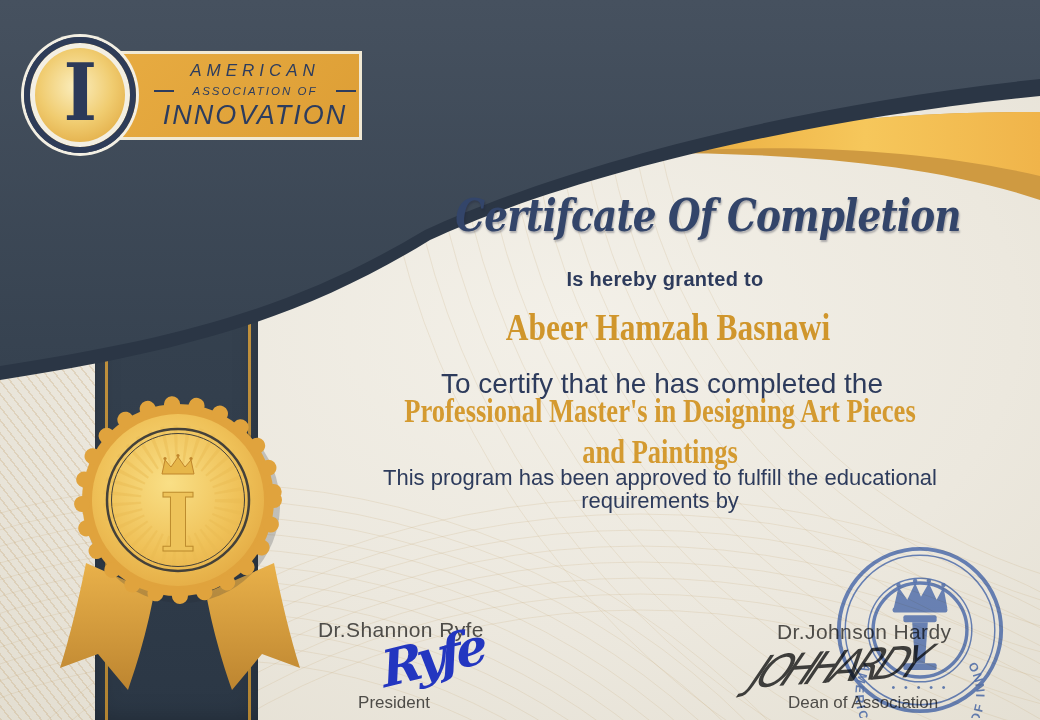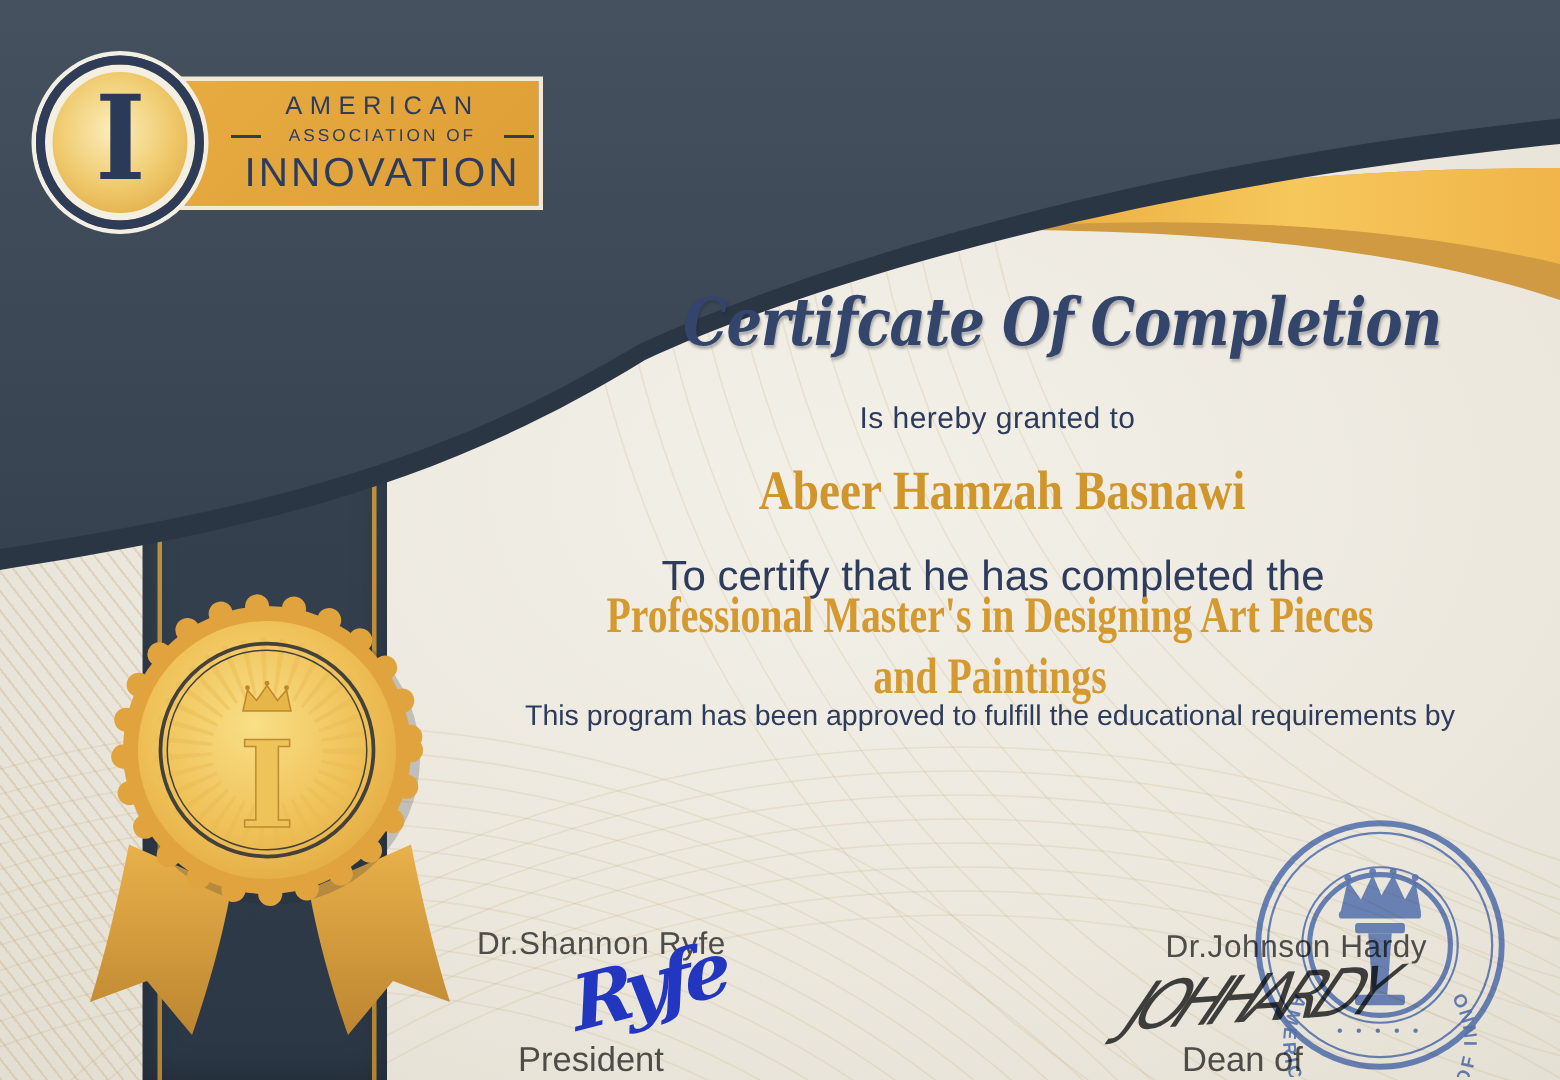--- a/index.html
+++ b/index.html
@@ -25,21 +25,21 @@
   .pinstripe{top:0;width:3px;height:720px;background:linear-gradient(180deg,#d3a045,#b98831);opacity:.95;}
   .pin-l{left:105px;} .pin-r{left:248px;}
   
   .waves{left:0;top:0;}
   
   .logo-plate{
     left:120px;top:51px;width:208px;height:83px;
     background:linear-gradient(135deg,#e7ab41,#dd9e35);
     border:3px solid #f1e9d4;
     display:flex;flex-direction:column;align-items:center;justify-content:center;
-    padding-left:28px;box-sizing:content-box;
+    padding-left:28px;box-sizing:content-box;font-style:italic;
   }
   .logo-line1{font-size:17px;letter-spacing:5px;color:#2c3c5e;}
   .logo-line2{display:flex;align-items:center;gap:19px;margin:4px 0 3px 0;font-size:11.5px;letter-spacing:2px;color:#2c3c5e;}
   .logo-rule{width:20px;height:2px;background:#2c3c5e;}
   .logo-line3{font-size:27px;letter-spacing:2px;color:#2c3c5e;}
   .logo-badge{
     left:24px;top:37px;width:100px;height:104px;border-radius:50%;
     border:6px solid #2e3c58;
     box-shadow:0 0 0 3px #f3efe3, inset 0 0 0 5px #f3efe3;
     background:radial-gradient(circle at 46% 42%, #fbeebe 0%, #f0cc70 45%, #dfa53c 85%);
@@ -50,50 +50,50 @@
     color:#2c3a59;transform:scaleX(.92);margin-top:-4px;
   }
   
   .t-center{text-align:center;}
   .title{
     left:388px;top:190px;width:640px;
     font-family:"DejaVu Serif",serif;font-style:italic;font-weight:bold;
     font-size:44px;color:#33456a;transform:scaleX(.85);letter-spacing:-1px;
     text-shadow:1px 2px 2px rgba(30,35,55,.32);
   }
-  .granted{left:335px;top:268px;width:660px;font-size:20px;color:#2d3b5c;letter-spacing:.3px;}
+  .granted{left:335px;top:268px;width:660px;font-size:20px;color:#2d3b5c;letter-spacing:.3px;font-weight:bold;}
   .recipient{
     left:338px;top:306px;width:660px;
     font-family:"Liberation Serif",serif;font-weight:bold;font-size:37px;
     color:#d0962c;transform:scaleX(.85);
   }
   .certify{left:332px;top:368px;width:660px;font-size:28px;color:#2d3b5c;}
   .program{
     left:330px;top:390px;width:660px;
     font-family:"Liberation Serif",serif;font-weight:bold;font-size:34px;line-height:41px;
     color:#d49a30;transform:scaleX(.78);
   }
-  .approval{left:320px;top:466px;width:680px;font-size:19px;line-height:23px;color:#2d3b5c;}
+  .approval{left:320px;top:466px;width:680px;font-size:22px;line-height:23px;color:#2d3b5c;}
   
   .sig-name{font-size:21px;color:#4e4c48;letter-spacing:.4px;}
   .sig-name-left{left:318px;top:618px;width:220px;}
   .sig-name-right{left:777px;top:620px;width:220px;}
   .sig-script-left{
     left:352px;top:628px;width:160px;text-align:center;
     font-family:"DejaVu Serif",serif;font-style:italic;font-weight:bold;
     font-size:50px;color:#2336c0;letter-spacing:-5px;
     transform:rotate(-14deg) skewX(-6deg);
   }
   .sig-script-right{
     left:758px;top:644px;width:170px;
     font-family:"DejaVu Sans",sans-serif;font-style:italic;
     font-size:39px;color:#3d3d3b;letter-spacing:-6px;
     transform:skewX(-30deg) rotate(-4deg) scaleY(1.15);white-space:nowrap;
   }
-  .sig-title{font-size:23px;color:#4e4c48;}
+  .sig-title{font-size:17px;color:#4e4c48;}
   .sig-title-left{left:334px;top:693px;width:120px;}
   .sig-title-right{left:788px;top:693px;width:160px;}
   
   .medal{left:58px;top:388px;}
   .stamp{left:832px;top:542px;mix-blend-mode:multiply;opacity:.9;}
 </style>
 </head>
 <body>
 
 <div class="cert">

